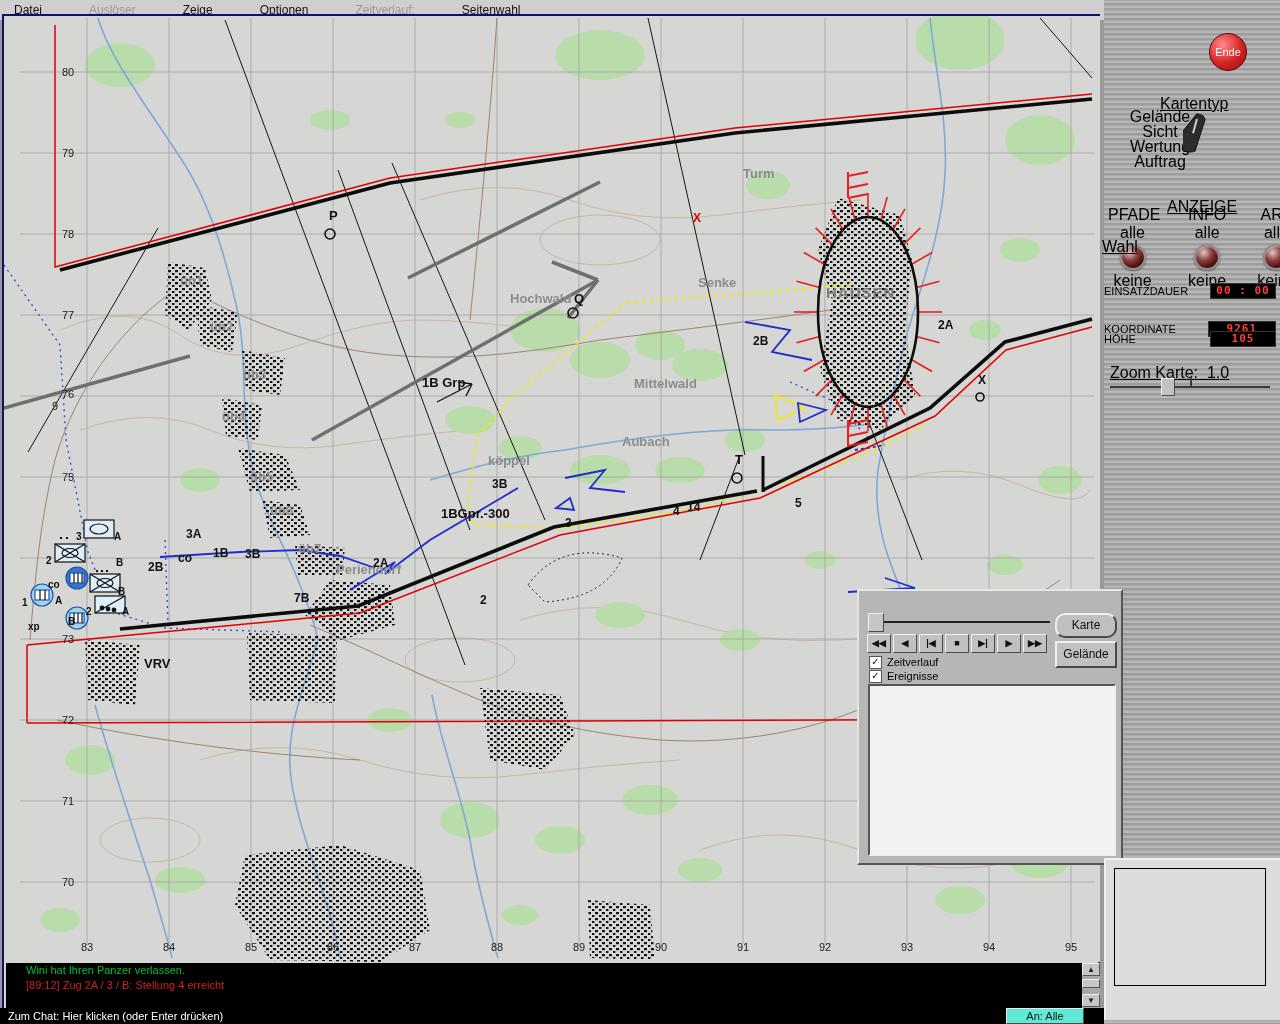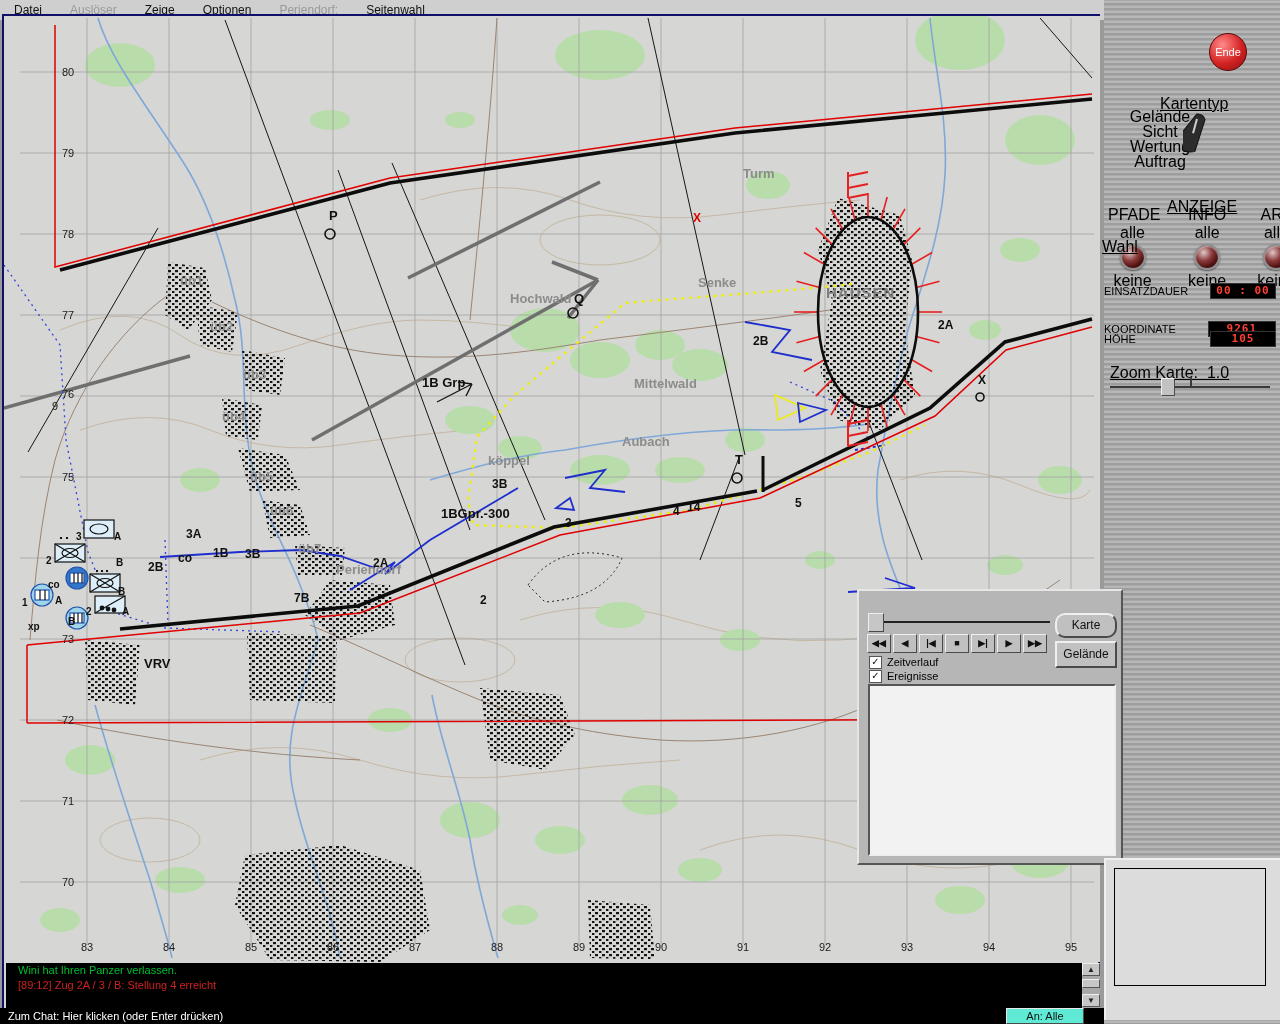--- a/index.html
+++ b/index.html
@@ -1,37 +1,37 @@
 <!DOCTYPE html>
 <html><head>
 <meta charset="utf-8">
 <style>
   html,body{margin:0;padding:0;width:1280px;height:1024px;overflow:hidden;
     background:#9a9a9a;font-family:"Liberation Sans",sans-serif;}
   .abs{position:absolute;}
   
   #menubar{left:0;top:0;width:1104px;height:20px;background:#cfcfcf;
-    display:flex;align-items:center;font-size:12px;color:#111;}
+    display:flex;align-items:center;font-size:12px;color:#111;gap:19px;}
   .menu-item{padding:0 14px;white-space:nowrap;cursor:default;}
   .menu-item.disabled{color:#9a9a9a;}
   
   #mapframe{left:2px;top:14px;width:1098px;height:996px;border:2px solid #10106a;
     background:#d6d6d4;box-sizing:border-box;}
   #map-svg{left:4px;top:16px;width:1096px;height:946px;}
   text{font-family:"Liberation Sans",sans-serif;}
   .place{fill:#8c8c8c;font-weight:bold;font-size:13px;}
   .hausen{fill:#7e7e7e;font-weight:bold;font-size:15px;letter-spacing:1px;}
   .blk{fill:#101010;font-weight:bold;font-size:12px;}
   .blk2{fill:#101010;font-weight:bold;font-size:13px;}
   .red{fill:#e00000;font-weight:bold;font-size:12px;}
   .unit{fill:#101010;font-weight:bold;font-size:10px;}
   .axis{fill:#202020;font-size:11px;}
   
   #chat{left:6px;top:963px;width:1076px;height:45px;background:#000;
-    font-size:11px;line-height:15px;padding-left:12px;box-sizing:border-box;}
+    font-size:11px;line-height:15px;padding-left:20px;box-sizing:border-box;}
   #chat-scroll{left:1082px;top:963px;width:18px;height:45px;background:#a8a8a8;}
   .sbtn{position:absolute;left:0;width:18px;height:13px;background:#c6c6c6;
     border:1px solid;border-color:#eee #555 #555 #eee;box-sizing:border-box;
     font-size:8px;text-align:center;line-height:11px;color:#222;}
   #statusbar{left:0;top:1008px;width:1104px;height:16px;background:#000;color:#fff;
     font-size:11px;line-height:16px;padding-left:8px;box-sizing:border-box;}
   #an-alle{left:1006px;top:1008px;width:78px;height:16px;background:#5eead4;
     border:1px solid;border-color:#e8e8e8 #4a4a4a #4a4a4a #e8e8e8;box-sizing:border-box;
     font-size:11px;text-align:center;line-height:14px;color:#111;}
   
@@ -83,21 +83,21 @@
   #br-inner{left:8px;top:8px;width:150px;height:116px;border:1px solid #000;background:#dcdcdc;}
 </style>
 </head>
 <body>
 
 <div class="abs" id="menubar">
     <span class="menu-item">Datei</span>
     <span class="menu-item disabled">Auslöser</span>
     <span class="menu-item">Zeige</span>
     <span class="menu-item">Optionen</span>
-    <span class="menu-item disabled">Periendorf:</span>
+    <span class="menu-item disabled">Zeitverlauf:</span>
     <span class="menu-item">Seitenwahl</span>
   </div>
 
 <div class="abs" id="mapframe"></div>
 <svg class="abs" id="map-svg" viewBox="4 16 1096 946">
   <defs>
     <pattern id="tp" patternUnits="userSpaceOnUse" width="7" height="6">
       <rect width="3" height="2.2" fill="#141414"></rect>
       <rect x="4" y="3" width="2.4" height="2" fill="#141414"></rect>
     </pattern>

